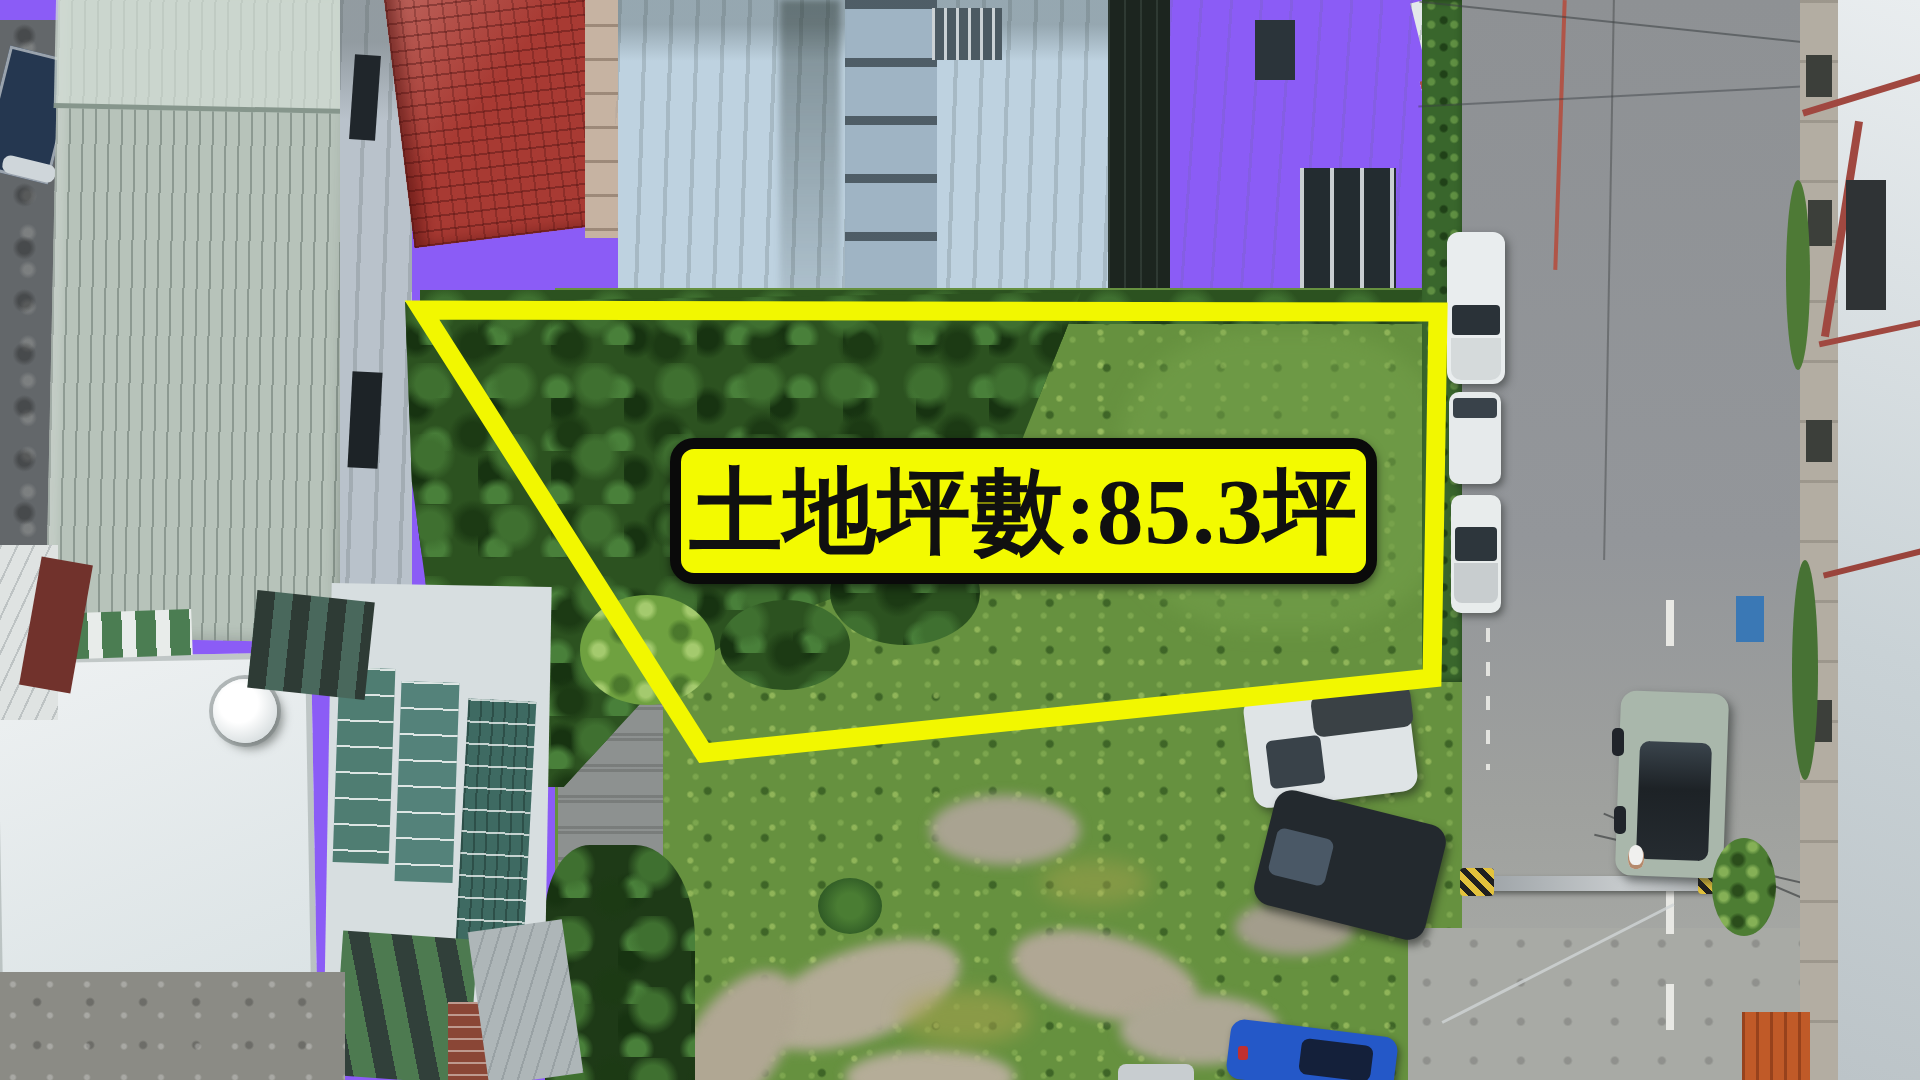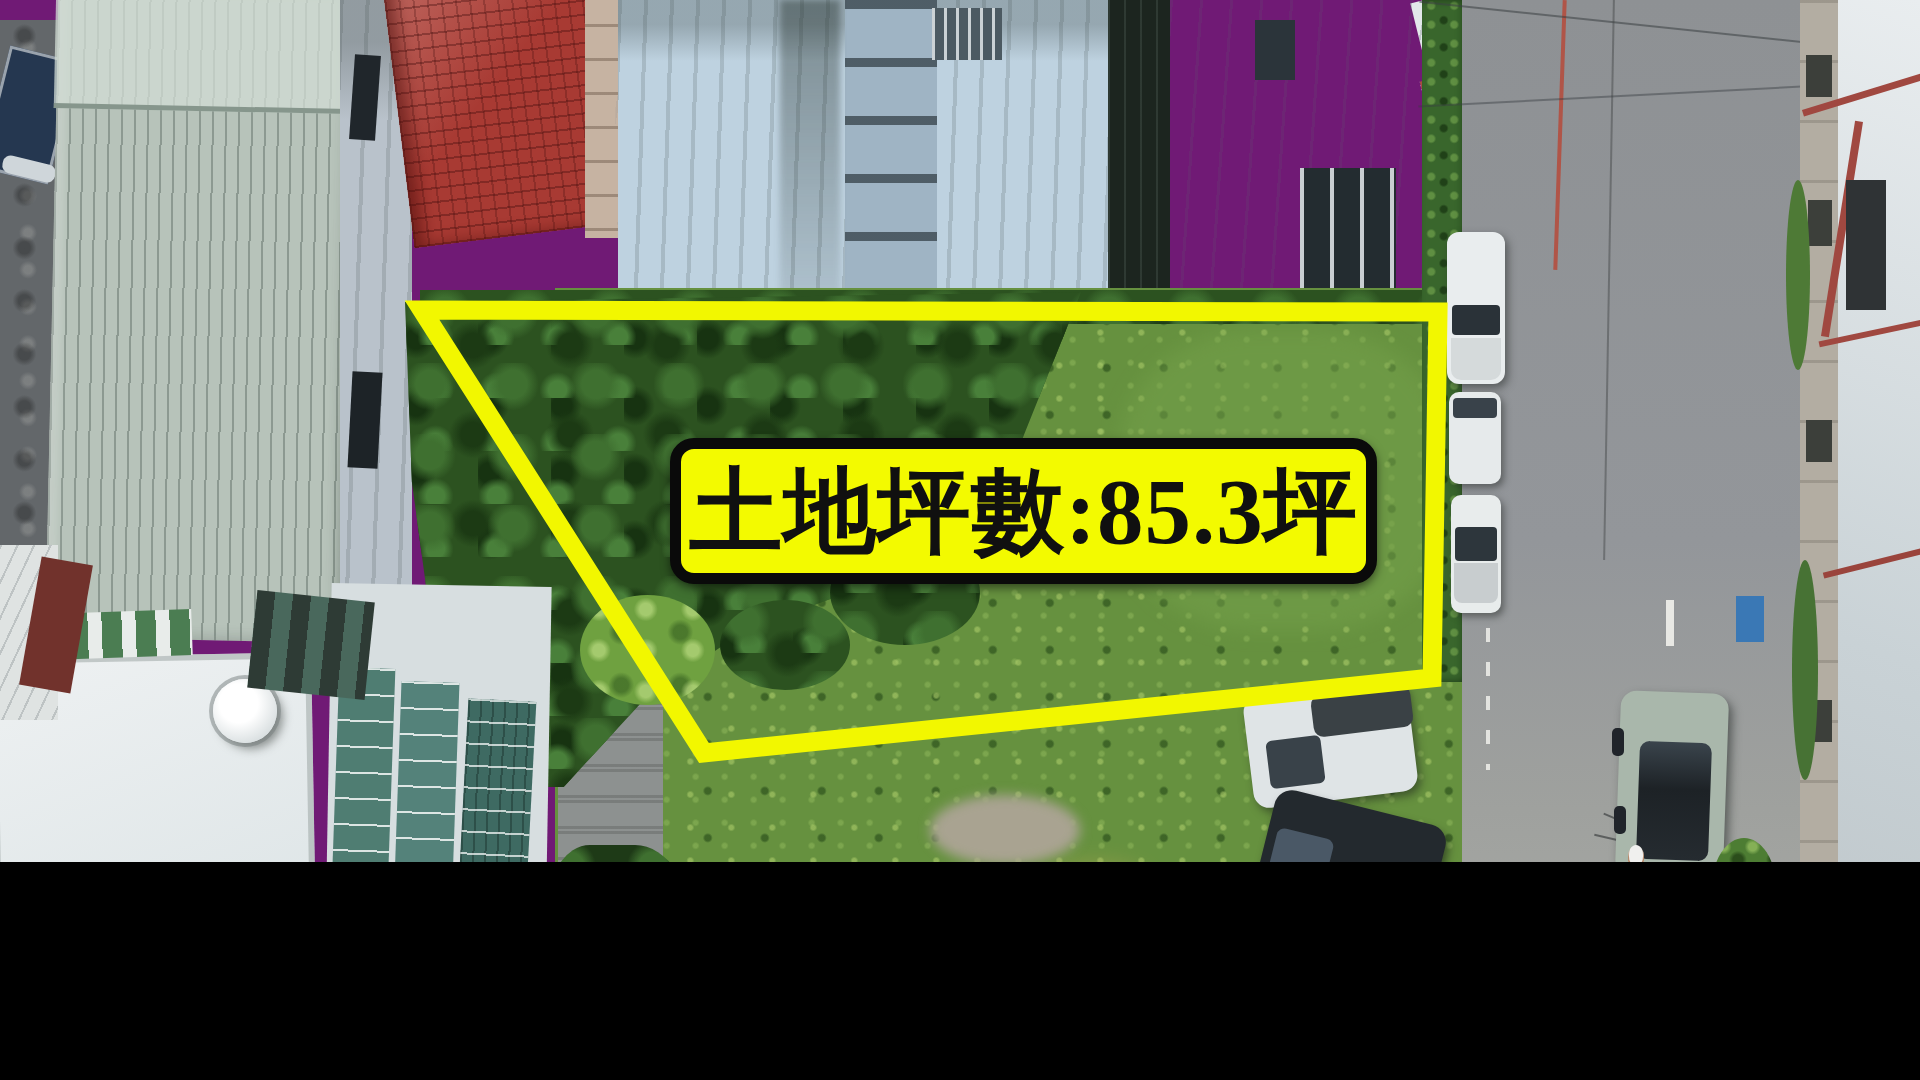--- a/index.html
+++ b/index.html
@@ -1,16 +1,16 @@
 <!DOCTYPE html>
 <html style="--outline: #f2f700; --label-bg: #f3fa00; --label-border: #0a0a0a; --label-ink: #101010;"><head>
 <meta charset="utf-8">
 <style>
   html,body{margin:0;padding:0;background:#000;}
-  #stage{position:relative;width:1920px;height:862px;overflow:hidden;background:#701a75;
+  #stage{position:relative;width:1920px;height:1080px;overflow:hidden;background:#8b5cf6;
          font-family:"Liberation Sans",sans-serif;}
   .abs{position:absolute;}
   
   .grass-tx{background-color:#66913f;background-image:
     radial-gradient(circle at 30% 35%, rgba(178,210,110,.55) 0 2px, transparent 4px),
     radial-gradient(circle at 68% 70%, rgba(30,66,20,.55) 0 3px, transparent 5px),
     radial-gradient(circle at 85% 25%, rgba(150,190,95,.45) 0 2px, transparent 4px);
     background-size:41px 33px,57px 47px,29px 23px;}
   .grass-lite{background-color:#74a04a;}
   .tree-tx{background-color:#2c5220;background-image:

